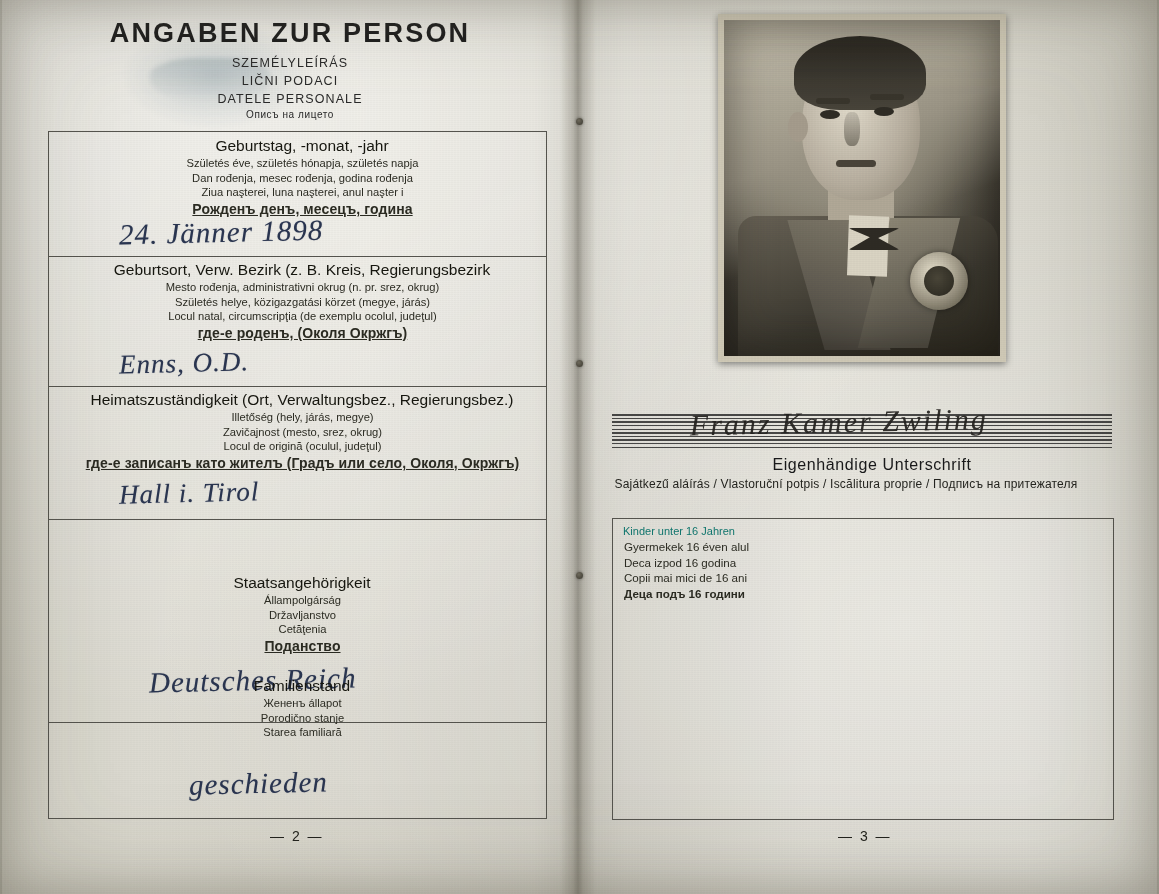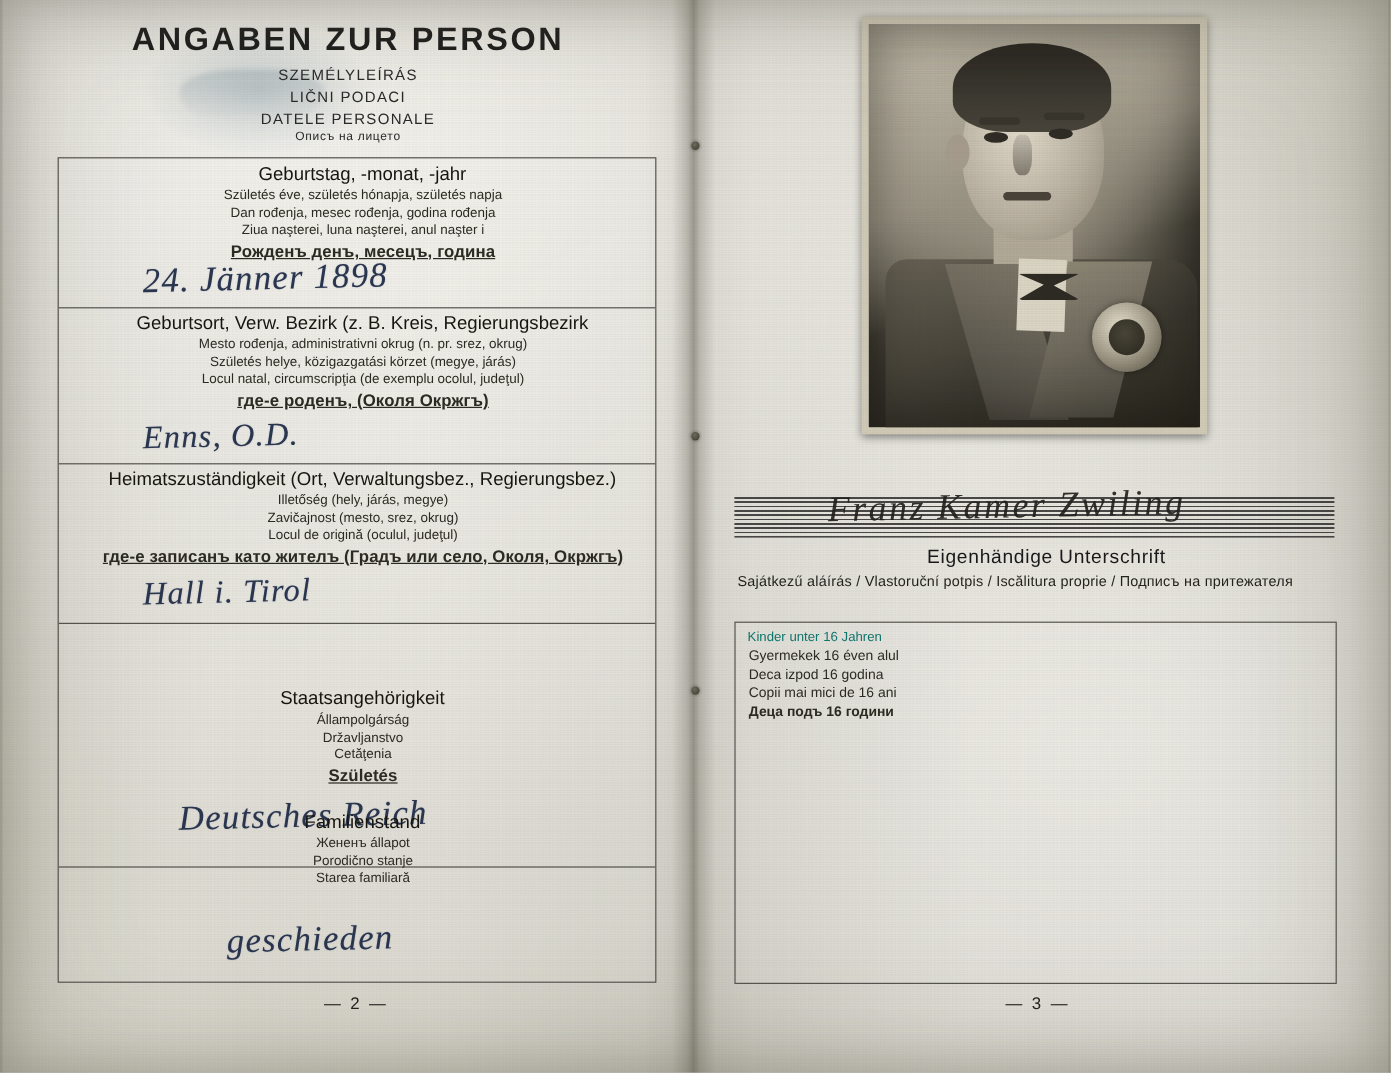--- a/index.html
+++ b/index.html
@@ -235,21 +235,21 @@
       <div class="value hand small" style="left:70px;top:92px;">Hall i. Tirol</div>
       <div class="sep" style="top:133px;"></div>
     </div>
 
     <div class="row" style="top:393px;height:153px;margin-top:44px;">
       <div class="lbl-main">Staatsangehörigkeit</div>
       <div class="lbl-sub">
         <div>Állampolgárság</div>
         <div>Državljanstvo</div>
         <div>Cetăţenia</div>
-        <div class="cyr">Születés</div>
+        <div class="cyr">Поданство</div>
       </div>
       <div class="value hand" style="left:100px;top:95px;">Deutsches Reich</div>
       <div class="sep" style="top:153px;"></div>
     </div>
 
     <div class="row" style="top:540px;height:146px;">
       <div class="lbl-main">Familienstand</div>
       <div class="lbl-sub">
         <div>Жененъ állapot</div>
         <div>Porodično stanje</div>

